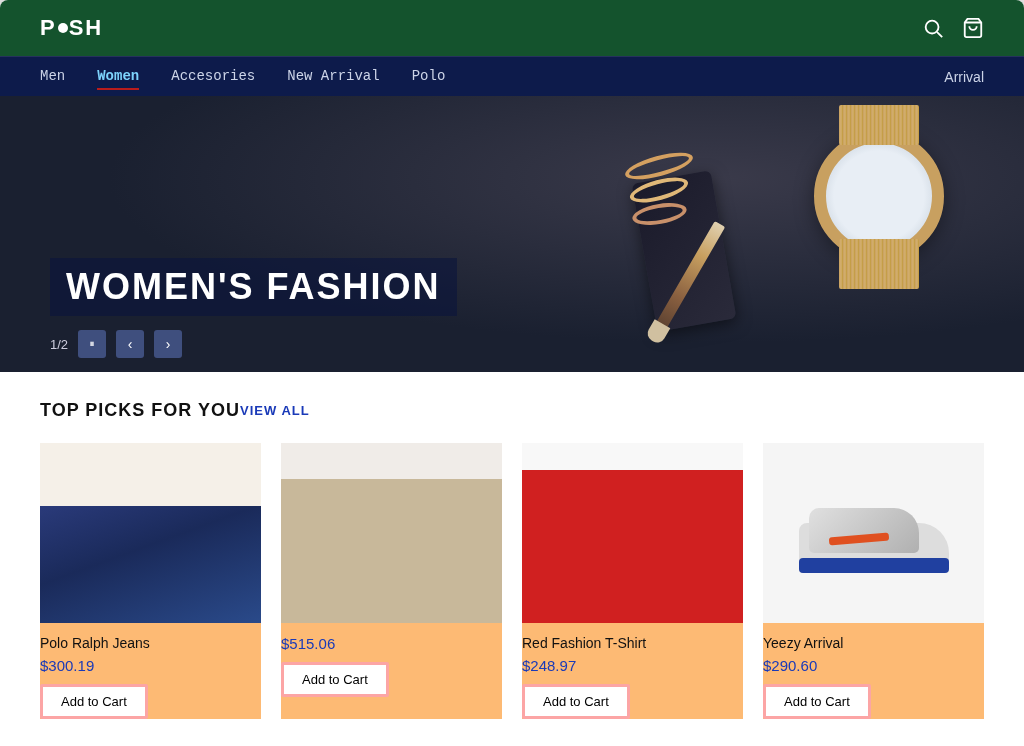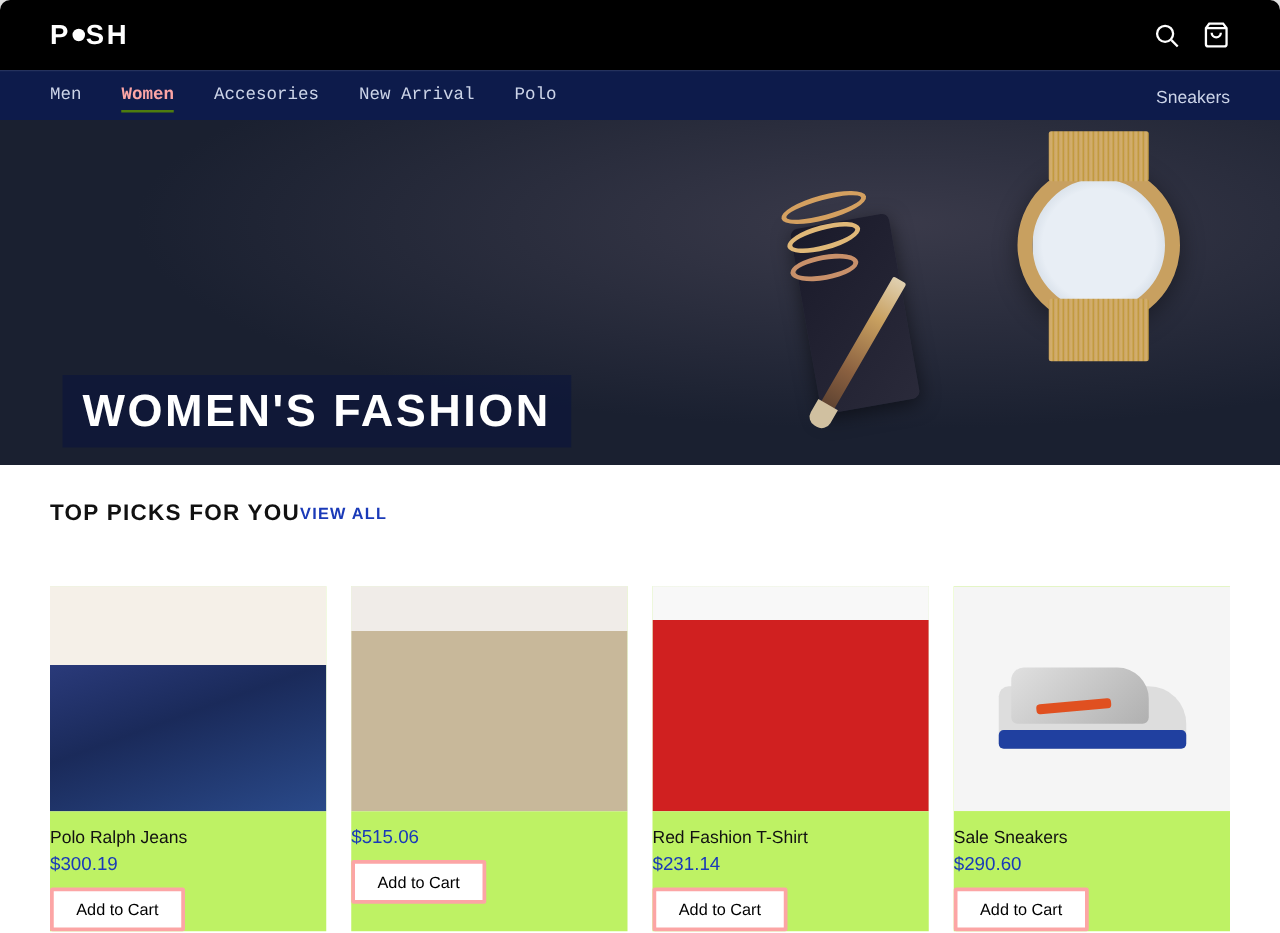--- a/index.html
+++ b/index.html
@@ -14,21 +14,21 @@
     .browser-frame {
       width: 1024px;
       background: #fff;
       border-radius: 8px;
       overflow: hidden;
       box-shadow: 0 4px 20px rgba(0,0,0,0.2);
     }
 
     
     .top-bar {
-      background: #000000;
+      background: #14532d;
       padding: 0 40px;
       display: flex;
       align-items: center;
       justify-content: space-between;
       height: 56px;
     }
     .logo {
       color: #fff;
       font-size: 22px;
       font-weight: 900;
@@ -75,23 +75,23 @@
     }
     .nav-link {
       color: #ccd4e8;
       font-size: 14px;
       text-decoration: none;
       cursor: pointer;
       padding: 4px 0;
       font-family: Liberation Mono, monospace;
     }
     .nav-link.active {
-      color: #fca5a5;
+      color: #7dd3fc;
       font-weight: bold;
-      border-bottom: 2px solid #4d7c0f;
+      border-bottom: 2px solid #b91c1c;
     }
     .nav-account {
       color: #ccd4e8;
       font-size: 14px;
       cursor: pointer;
     }
 
     
     .hero {
       position: relative;
@@ -274,22 +274,21 @@
       text-transform: uppercase;
       letter-spacing: 1px;
     }
 
     .products-grid {
       display: grid;
       grid-template-columns: repeat(4, 1fr);
       gap: 20px;
     }
     .product-card {
-      background: #bef264;
-      margin-top: 26px;
+      background: #fdba74;
     }
     .product-image {
       width: 100%;
       height: 180px;
       display: flex;
       align-items: center;
       justify-content: center;
       margin-bottom: 12px;
       overflow: hidden;
       background: #f5f5f5;
@@ -416,41 +415,47 @@
   </div>
 
   <div class="nav-bar">
     <div class="nav-links">
       <a class="nav-link">Men</a>
       <a class="nav-link active">Women</a>
       <a class="nav-link">Accesories</a>
       <a class="nav-link">New Arrival</a>
       <a class="nav-link">Polo</a>
     </div>
-    <div class="nav-account">Sneakers</div>
+    <div class="nav-account">Arrival</div>
   </div>
 
   <div class="hero">
     <div class="hero-bg"></div>
 
     <div class="hero-deco">
       <div class="phone-card"></div>
       <div class="rings">
         <div class="ring"></div>
         <div class="ring"></div>
         <div class="ring"></div>
       </div>
       <div class="brush"></div>
       <div class="watch">
         <div class="watch-strap-top"></div>
       </div>
     </div>
 
     <div class="hero-content">
       <div class="hero-title">WOMEN'S FASHION</div>
+      <div class="hero-controls">
+        <span class="slide-counter">1/2</span>
+        <button class="slide-btn pause">⏸</button>
+        <button class="slide-btn">‹</button>
+        <button class="slide-btn">›</button>
+      </div>
     </div>
   </div>
 
   <div class="products-section">
     <div class="section-header">
       <h2 class="section-title">TOP PICKS FOR YOU</h2>
       <span class="view-all">VIEW ALL</span>
     </div>
 
     <div class="products-grid">
@@ -470,36 +475,36 @@
         </div>
         <div class="product-price">$515.06</div>
         <button class="add-to-cart">Add to Cart</button>
       </div>
 
       <div class="product-card">
         <div class="product-image">
           <div class="tshirt-img"></div>
         </div>
         <div class="product-name">Red Fashion T-Shirt</div>
-        <div class="product-price">$231.14</div>
+        <div class="product-price">$248.97</div>
         <button class="add-to-cart">Add to Cart</button>
       </div>
 
       <div class="product-card">
         <div class="product-image">
           <div class="sneaker-img">
             <div class="sneaker-shape">
               <div class="sneaker-body"></div>
               <div class="sneaker-upper"></div>
               <div class="sneaker-stripe"></div>
               <div class="sneaker-sole"></div>
             </div>
           </div>
         </div>
-        <div class="product-name">Sale Sneakers</div>
+        <div class="product-name">Yeezy Arrival</div>
         <div class="product-price">$290.60</div>
         <button class="add-to-cart">Add to Cart</button>
       </div>
 
     </div>
   </div>
 
 </div>
 
 </body></html>

